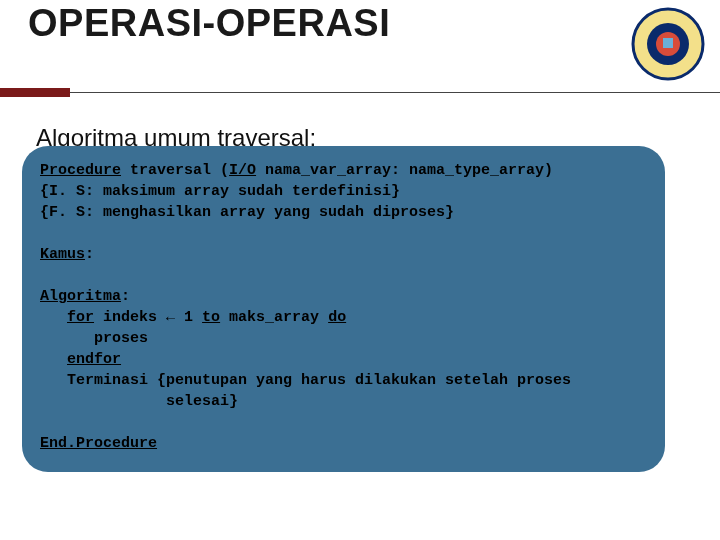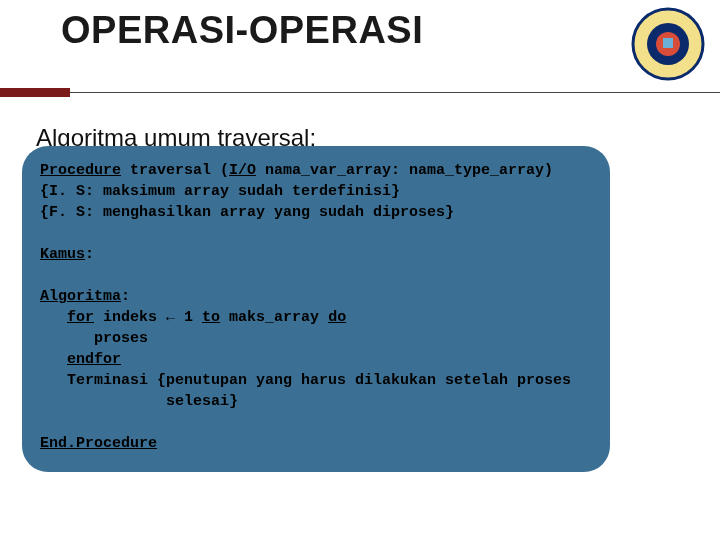--- a/index.html
+++ b/index.html
@@ -22,27 +22,26 @@
   .logo-outer {
     stroke: #0a2a6b;
     stroke-width: 3;
     fill: #f3e08a;
   }
   .logo-inner {
     fill: #0a2a6b;
   }
   .title {
     position: absolute;
-    top: 9px;
+    top: 2px;
     left: 28px;
     font-size: 38px;
     font-weight: 700;
     color: #1a1a1a;
     letter-spacing: 0.5px;
-    margin-left: 33px;
   }
   .separator {
     position: absolute;
     top: 88px;
     left: 0;
     width: 720px;
     height: 9px;
   }
   .sep-red {
     position: absolute;
@@ -64,21 +63,21 @@
     position: absolute;
     top: 124px;
     left: 36px;
     font-size: 24px;
     color: #111;
   }
   .codebox {
     position: absolute;
     top: 146px;
     left: 22px;
-    width: 588px;
+    width: 643px;
     background: #3b6f93;
     border-radius: 26px;
     padding: 14px 18px 18px 18px;
     box-sizing: border-box;
     color: #000;
     font-family: "Courier New", Courier, monospace;
     font-size: 15px;
     font-weight: 700;
     line-height: 1.4;
     white-space: pre;

